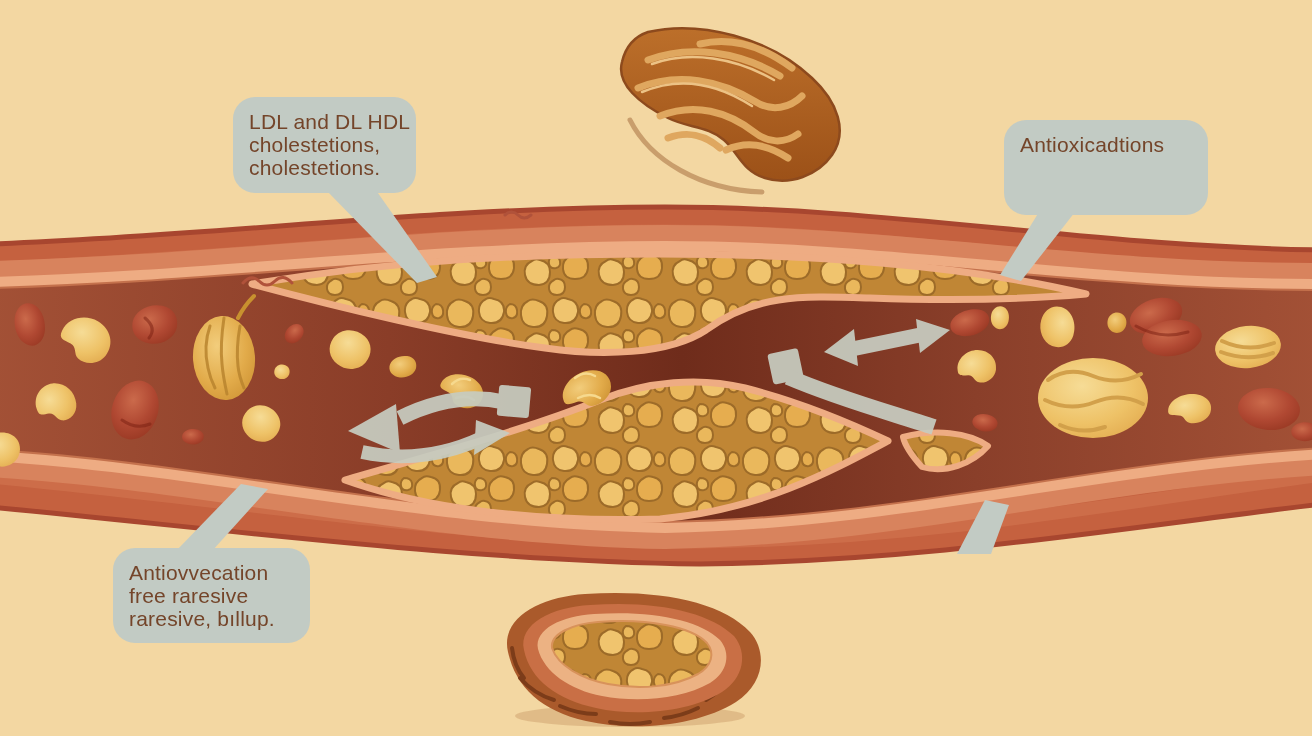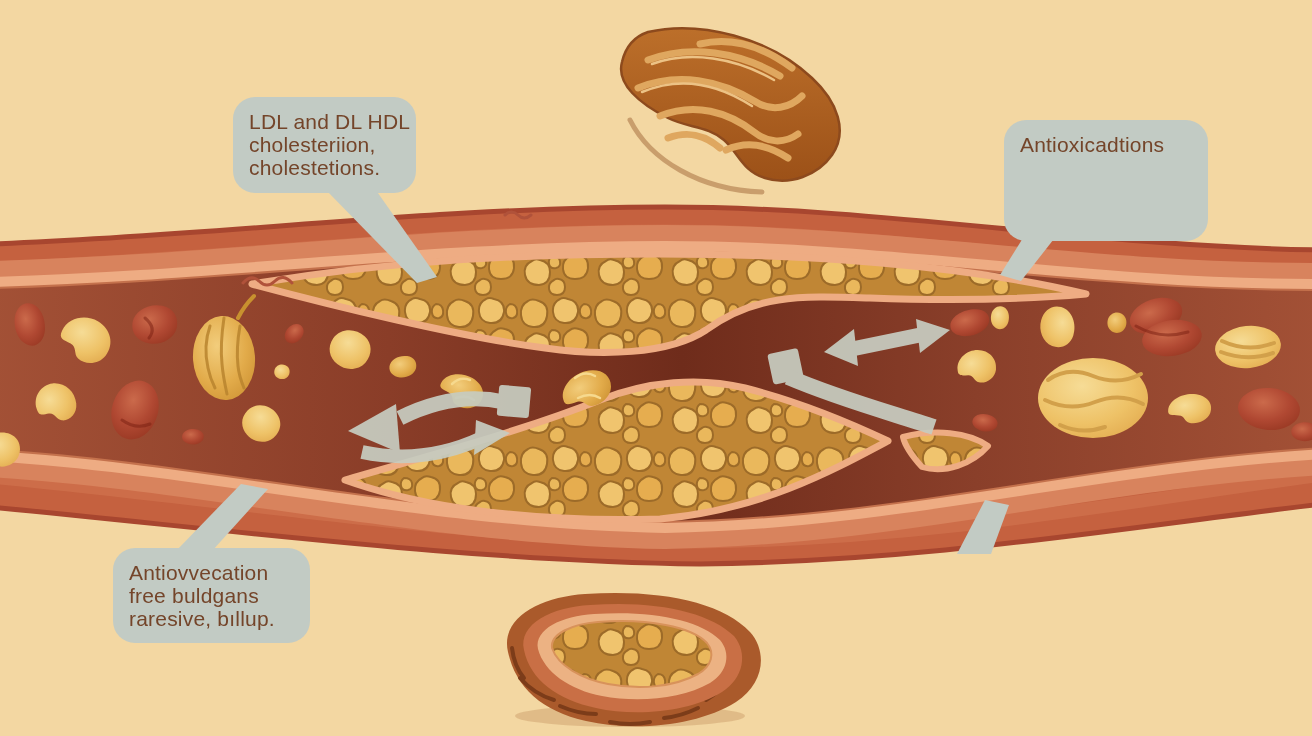--- a/index.html
+++ b/index.html
@@ -4,21 +4,21 @@
 <style>
   html,body{margin:0;padding:0;background:#f3d7a2;}
   .stage{position:relative;width:1312px;height:736px;overflow:hidden;background:#f3d7a2;
          font-family:"Liberation Sans",sans-serif;}
   .stage svg{position:absolute;left:0;top:0;}
   .callout{position:absolute;background:#c2cbc4;border-radius:22px;box-sizing:border-box;
            padding:13px 16px;color:#74452a;font-size:21px;line-height:23px;
            font-family:"Liberation Sans",sans-serif;letter-spacing:.2px;}
   .callout .cline{white-space:nowrap;}
   .tl{left:233px;top:97px;width:183px;height:96px;}
-  .tr{left:1004px;top:120px;width:204px;height:121px;}
+  .tr{left:1004px;top:120px;width:204px;height:95px;}
   .bl{left:113px;top:548px;width:197px;height:95px;}
   .br{left:914px;top:552px;width:194px;height:97px;}
   .yl{fill:url(#gY);} .rd{fill:url(#gR);} .gd{fill:url(#gG);}
   .vein{stroke:#dfa75f;stroke-width:7;fill:none;stroke-linecap:round;}
   .veinhi{stroke:#ecc285;stroke-width:2.5;fill:none;stroke-linecap:round;}
   .groove{stroke:#b9842e;stroke-width:3;fill:none;stroke-linecap:round;opacity:.85;}
   .ridge{stroke:#d2a04a;stroke-width:4;fill:none;stroke-linecap:round;}
   .crease{stroke:rgba(120,30,15,.5);stroke-width:3;fill:none;stroke-linecap:round;}
   .sparkle{stroke:#f6d98e;stroke-width:2.5;fill:none;stroke-linecap:round;}
   .wrinkle{stroke:#7c3c19;stroke-width:4;fill:none;stroke-linecap:round;}
@@ -196,24 +196,24 @@
   <g fill="#c2cbc4">
     <polygon points="327,191 373,186 437,277 417,283"></polygon>
     <polygon points="1039,212 1075,212 1021,281 1000,275"></polygon>
     <polygon points="176,551 212,551 268,489 241,484"></polygon>
     <polygon points="957,554 991,554 1009,505 985,500"></polygon>
   </g>
 </svg>
 
   <div class="callout tl">
     <div class="cline">LDL and DL HDL</div>
-    <div class="cline">cholesteriion,</div>
+    <div class="cline">cholestetions,</div>
     <div class="cline">cholestetions.</div>
   </div>
   <div class="callout tr">
     <div class="cline">Antioxicadtions</div>
   </div>
   <div class="callout bl">
     <div class="cline">Antiovvecation</div>
-    <div class="cline">free buldgans</div>
+    <div class="cline">free raresive</div>
     <div class="cline">raresive, bıllup.</div>
   </div>
 </div>
 
 </body></html>

